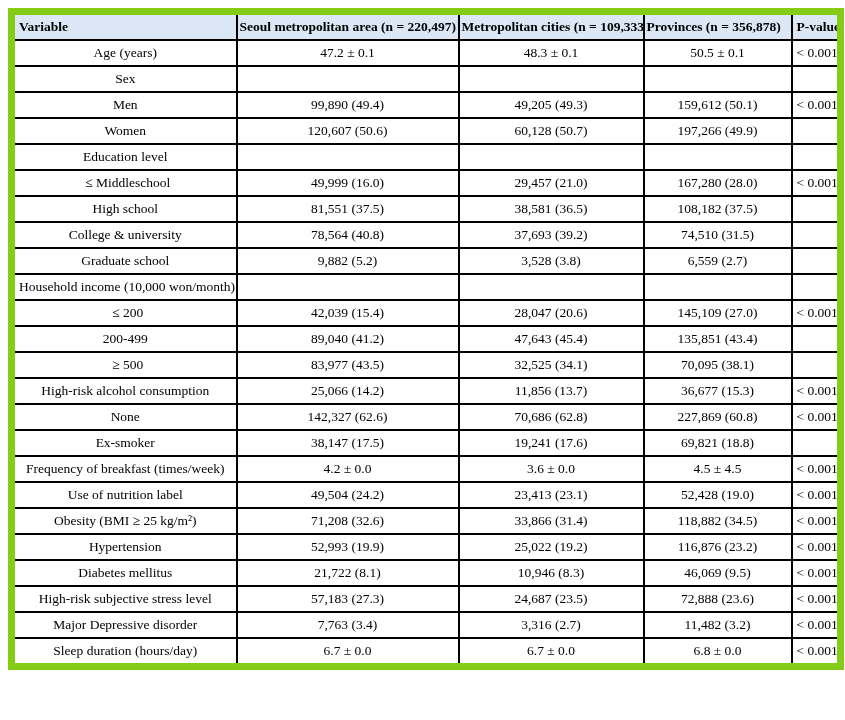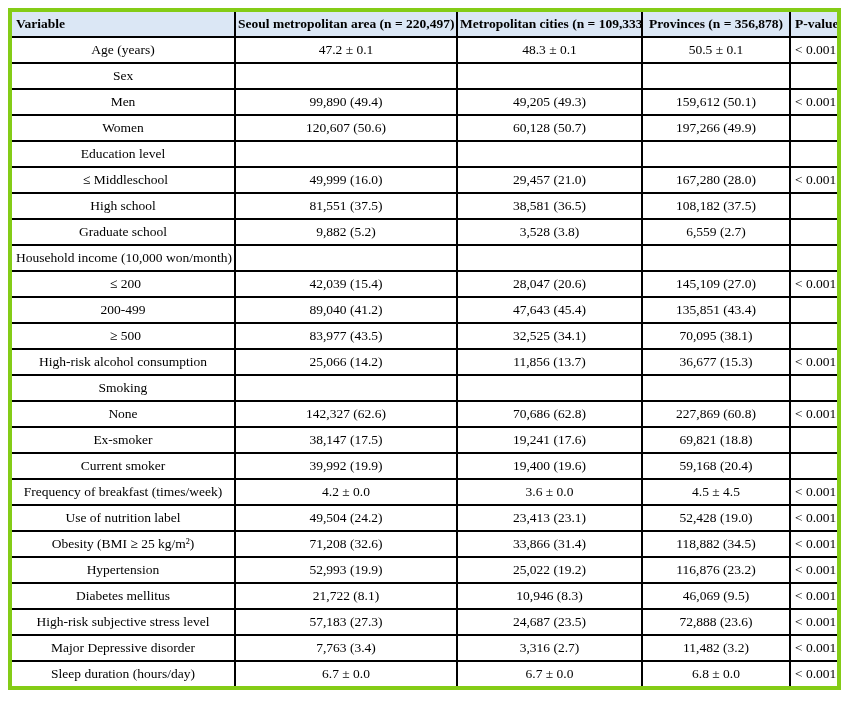--- a/index.html
+++ b/index.html
@@ -11,39 +11,39 @@
     font-family: "Liberation Serif", "DejaVu Serif", serif;
   }
   .page {
     padding: 8px 0 0 8px;
     width: 837px;
   }
   table.char-table {
     border-collapse: collapse;
     table-layout: fixed;
     width: 829px;
-    border: 4px solid #84cc16;
+    border: 7px solid #84cc16;
     font-size: 13.5px;
     color: #000000;
   }
   .char-table th, .char-table td {
     border: 2px solid #000000;
     padding: 1px 4px;
     height: 22px;
     overflow: hidden;
     white-space: nowrap;
     vertical-align: middle;
   }
   .char-table thead th {
     background: #dbe7f5;
     font-weight: bold;
     text-align: left;
   }
   .char-table thead th.h-num {
-    text-align: center;
+    text-align: left;
     padding: 1px 2px;
   }
   .c-var  { text-align: center; }
   .c-var.indent { padding-left: 9px; margin-top: 28px; }
   .c-num  { text-align: center; }
   .c-p    { text-align: center; padding: 1px 3px; }
 </style>
 </head>
 <body>
 
@@ -109,20 +109,27 @@
           <td class="c-p">&lt; 0.001</td>
         </tr>
         <tr>
           <td class="c-var">High school</td>
           <td class="c-num">81,551 (37.5)</td>
           <td class="c-num">38,581 (36.5)</td>
           <td class="c-num">108,182 (37.5)</td>
           <td class="c-p"></td>
         </tr>
         <tr>
+          <td class="c-var">College &amp; university</td>
+          <td class="c-num">78,564 (40.8)</td>
+          <td class="c-num">37,693 (39.2)</td>
+          <td class="c-num">74,510 (31.5)</td>
+          <td class="c-p"></td>
+        </tr>
+        <tr>
           <td class="c-var">Graduate school</td>
           <td class="c-num">9,882 (5.2)</td>
           <td class="c-num">3,528 (3.8)</td>
           <td class="c-num">6,559 (2.7)</td>
           <td class="c-p"></td>
         </tr>
         <tr>
           <td class="c-var">Household income (10,000 won/month)</td>
           <td class="c-num"></td>
           <td class="c-num"></td>
@@ -151,45 +158,31 @@
           <td class="c-p"></td>
         </tr>
         <tr>
           <td class="c-var">High-risk alcohol consumption</td>
           <td class="c-num">25,066 (14.2)</td>
           <td class="c-num">11,856 (13.7)</td>
           <td class="c-num">36,677 (15.3)</td>
           <td class="c-p">&lt; 0.001</td>
         </tr>
         <tr>
-          <td class="c-var">Smoking</td>
-          <td class="c-num"></td>
-          <td class="c-num"></td>
-          <td class="c-num"></td>
-          <td class="c-p"></td>
-        </tr>
-        <tr>
           <td class="c-var">None</td>
           <td class="c-num">142,327 (62.6)</td>
           <td class="c-num">70,686 (62.8)</td>
           <td class="c-num">227,869 (60.8)</td>
           <td class="c-p">&lt; 0.001</td>
         </tr>
         <tr>
           <td class="c-var">Ex-smoker</td>
           <td class="c-num">38,147 (17.5)</td>
           <td class="c-num">19,241 (17.6)</td>
           <td class="c-num">69,821 (18.8)</td>
-          <td class="c-p"></td>
-        </tr>
-        <tr>
-          <td class="c-var">Current smoker</td>
-          <td class="c-num">39,992 (19.9)</td>
-          <td class="c-num">19,400 (19.6)</td>
-          <td class="c-num">59,168 (20.4)</td>
           <td class="c-p"></td>
         </tr>
         <tr>
           <td class="c-var">Frequency of breakfast (times/week)</td>
           <td class="c-num">4.2 ± 0.0</td>
           <td class="c-num">3.6 ± 0.0</td>
           <td class="c-num">4.5 ± 4.5</td>
           <td class="c-p">&lt; 0.001</td>
         </tr>
         <tr>

